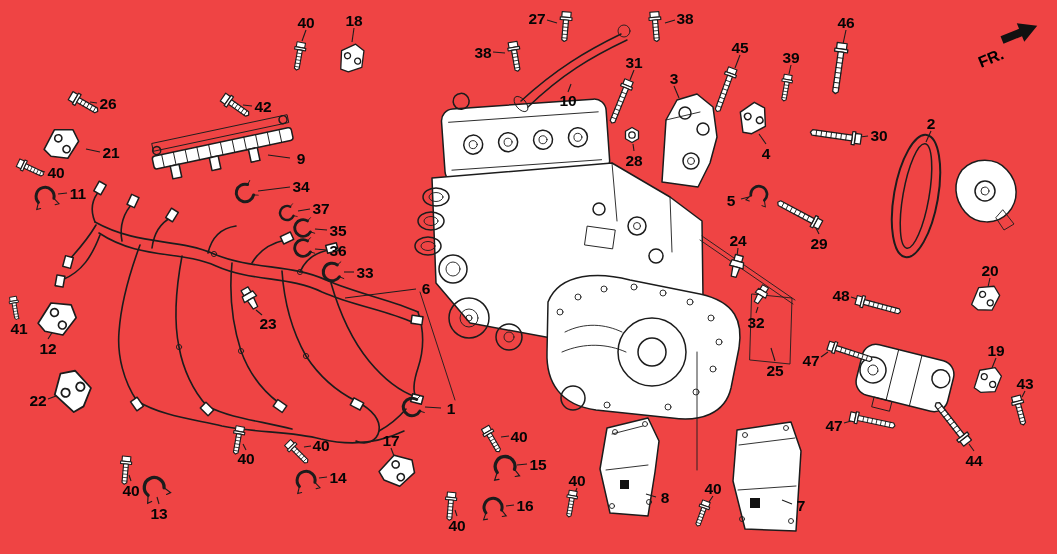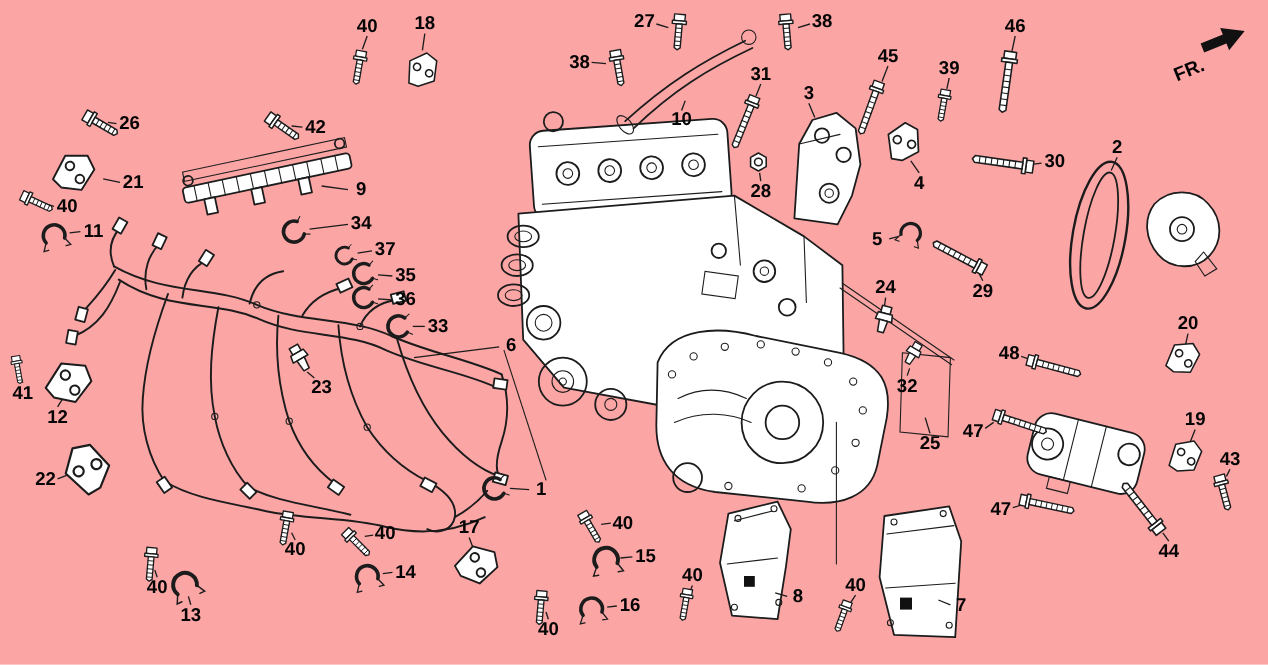--- a/index.html
+++ b/index.html
@@ -1,17 +1,17 @@
 <!DOCTYPE html>
 <html><head>
 <meta charset="utf-8">
 <style>
   html,body{margin:0;padding:0;background:#ffffff;}
   body{width:1057px;height:554px;overflow:hidden;font-family:"Liberation Sans",sans-serif;}
-  #stage{position:relative;width:1057px;height:554px;background:#fca5a5;}
+  #stage{position:relative;width:1057px;height:554px;background:#ef4444;}
   svg{display:block;}
   .art{fill:none;stroke:#1c1c1c;stroke-width:1.5;stroke-linejoin:round;stroke-linecap:round;}
   .artf{fill:#ffffff;stroke:#1c1c1c;stroke-width:1.5;stroke-linejoin:round;}
   .thin{fill:none;stroke:#1c1c1c;stroke-width:0.9;stroke-linecap:round;}
   .wire{fill:none;stroke:#1c1c1c;stroke-width:1.6;stroke-linecap:round;}
   .dark{fill:#111111;stroke:none;}
   #leaders line{stroke:#1c1c1c;stroke-width:1.1;}
   #labels text{font-family:"Liberation Sans",sans-serif;font-size:15.5px;font-weight:700;fill:#050505;
                text-anchor:middle;dominant-baseline:central;}
   .part{fill:#ffffff;stroke:#1c1c1c;stroke-width:1.3;stroke-linejoin:round;}

